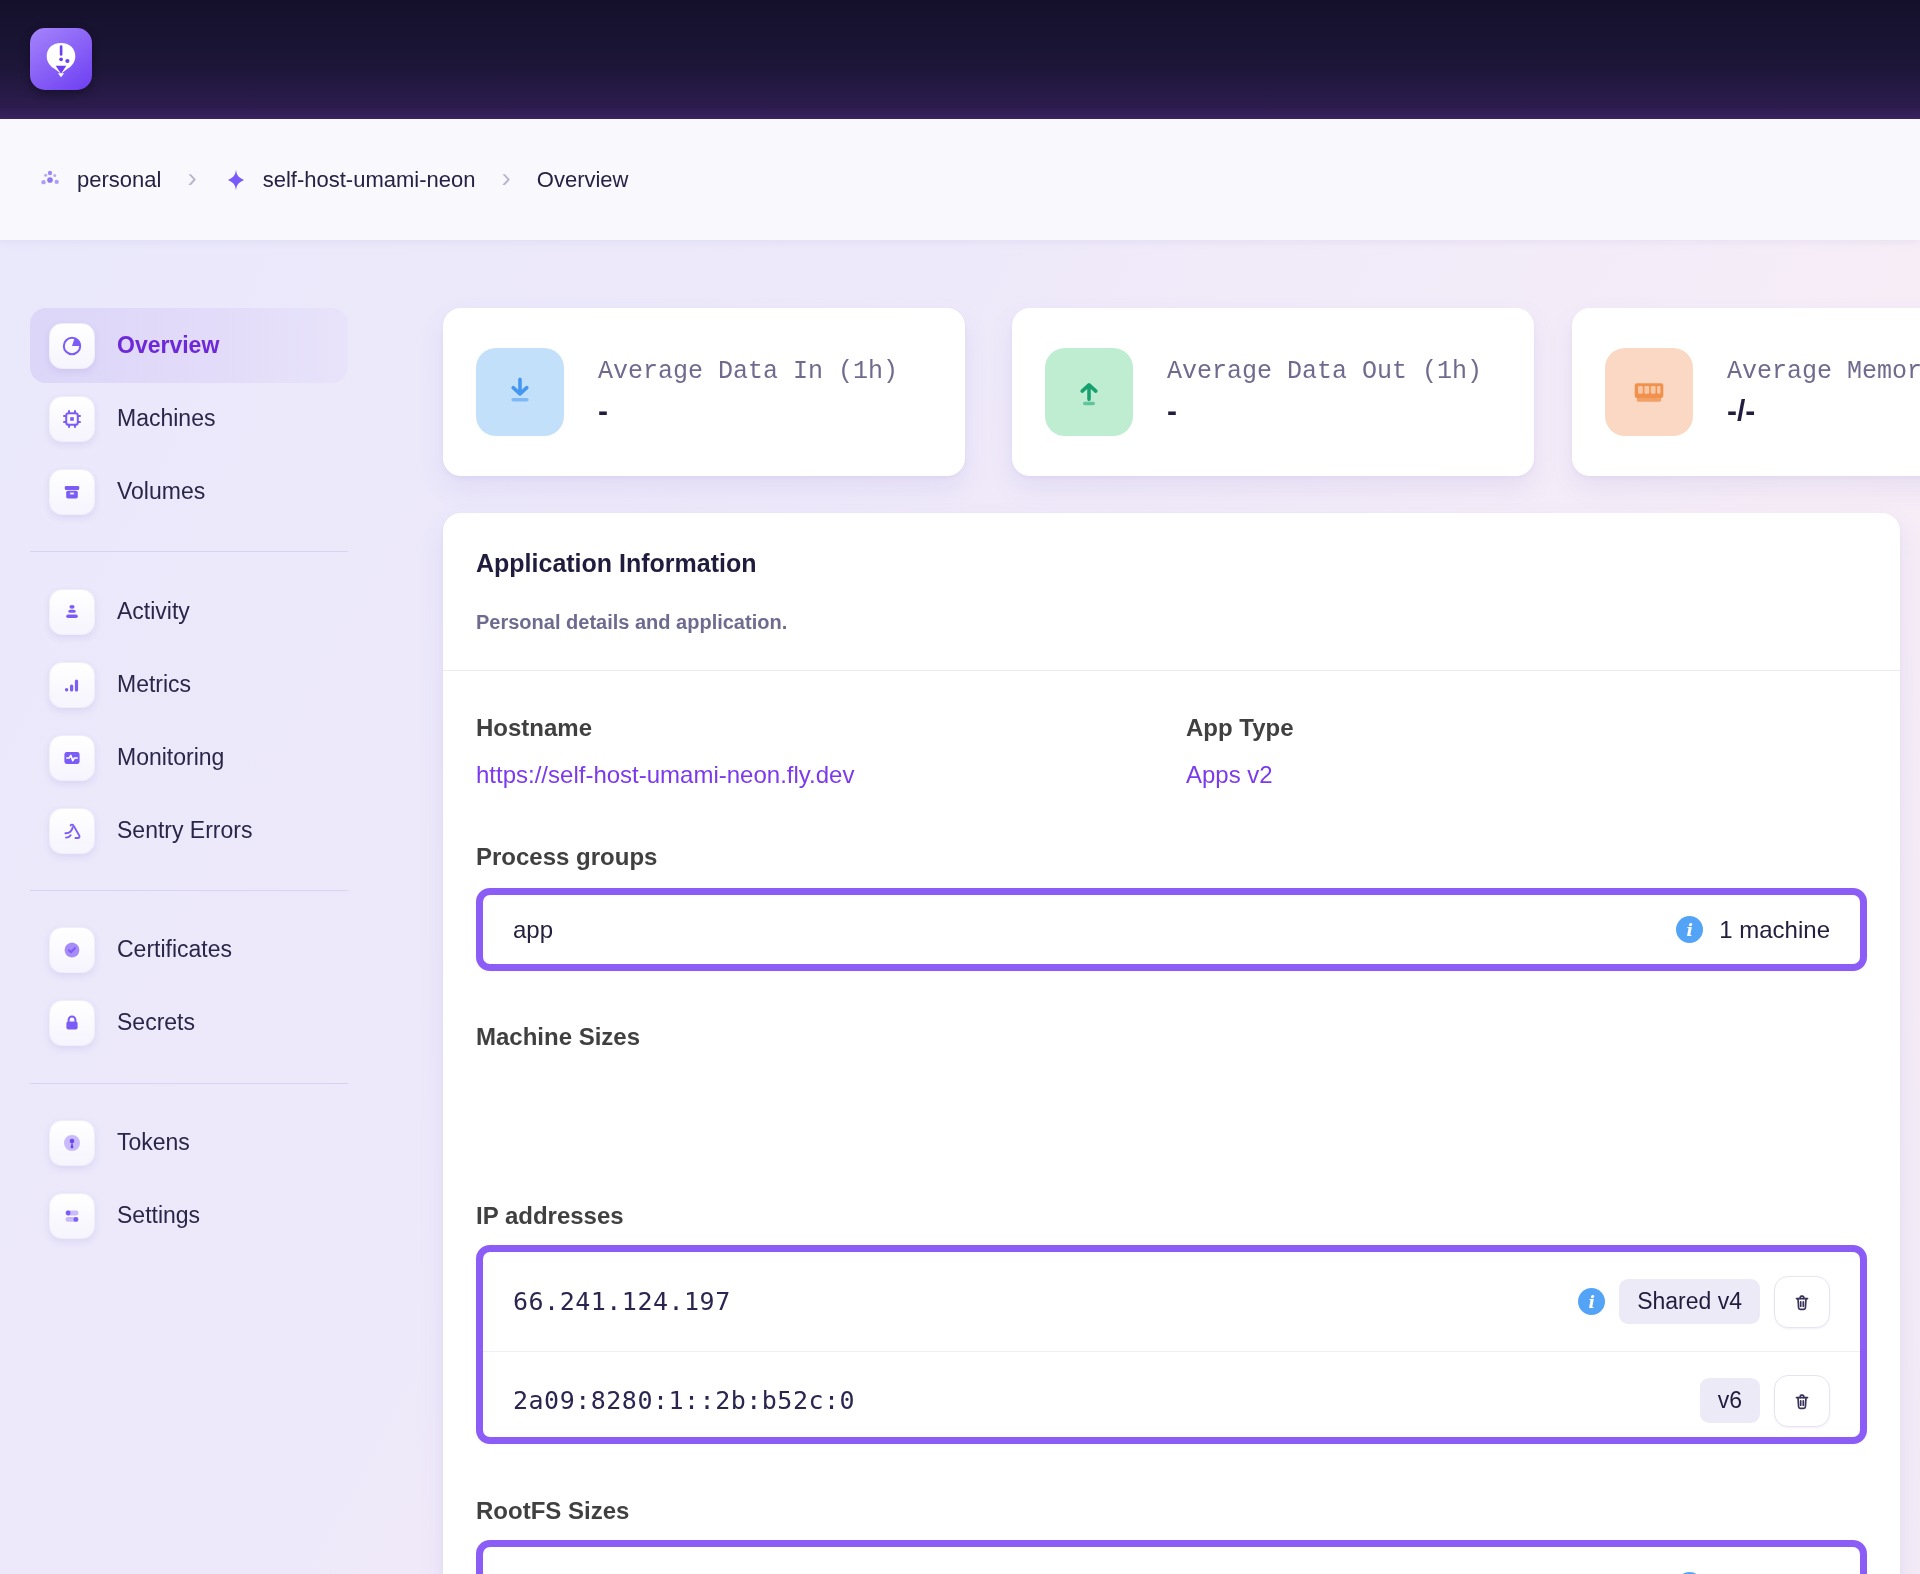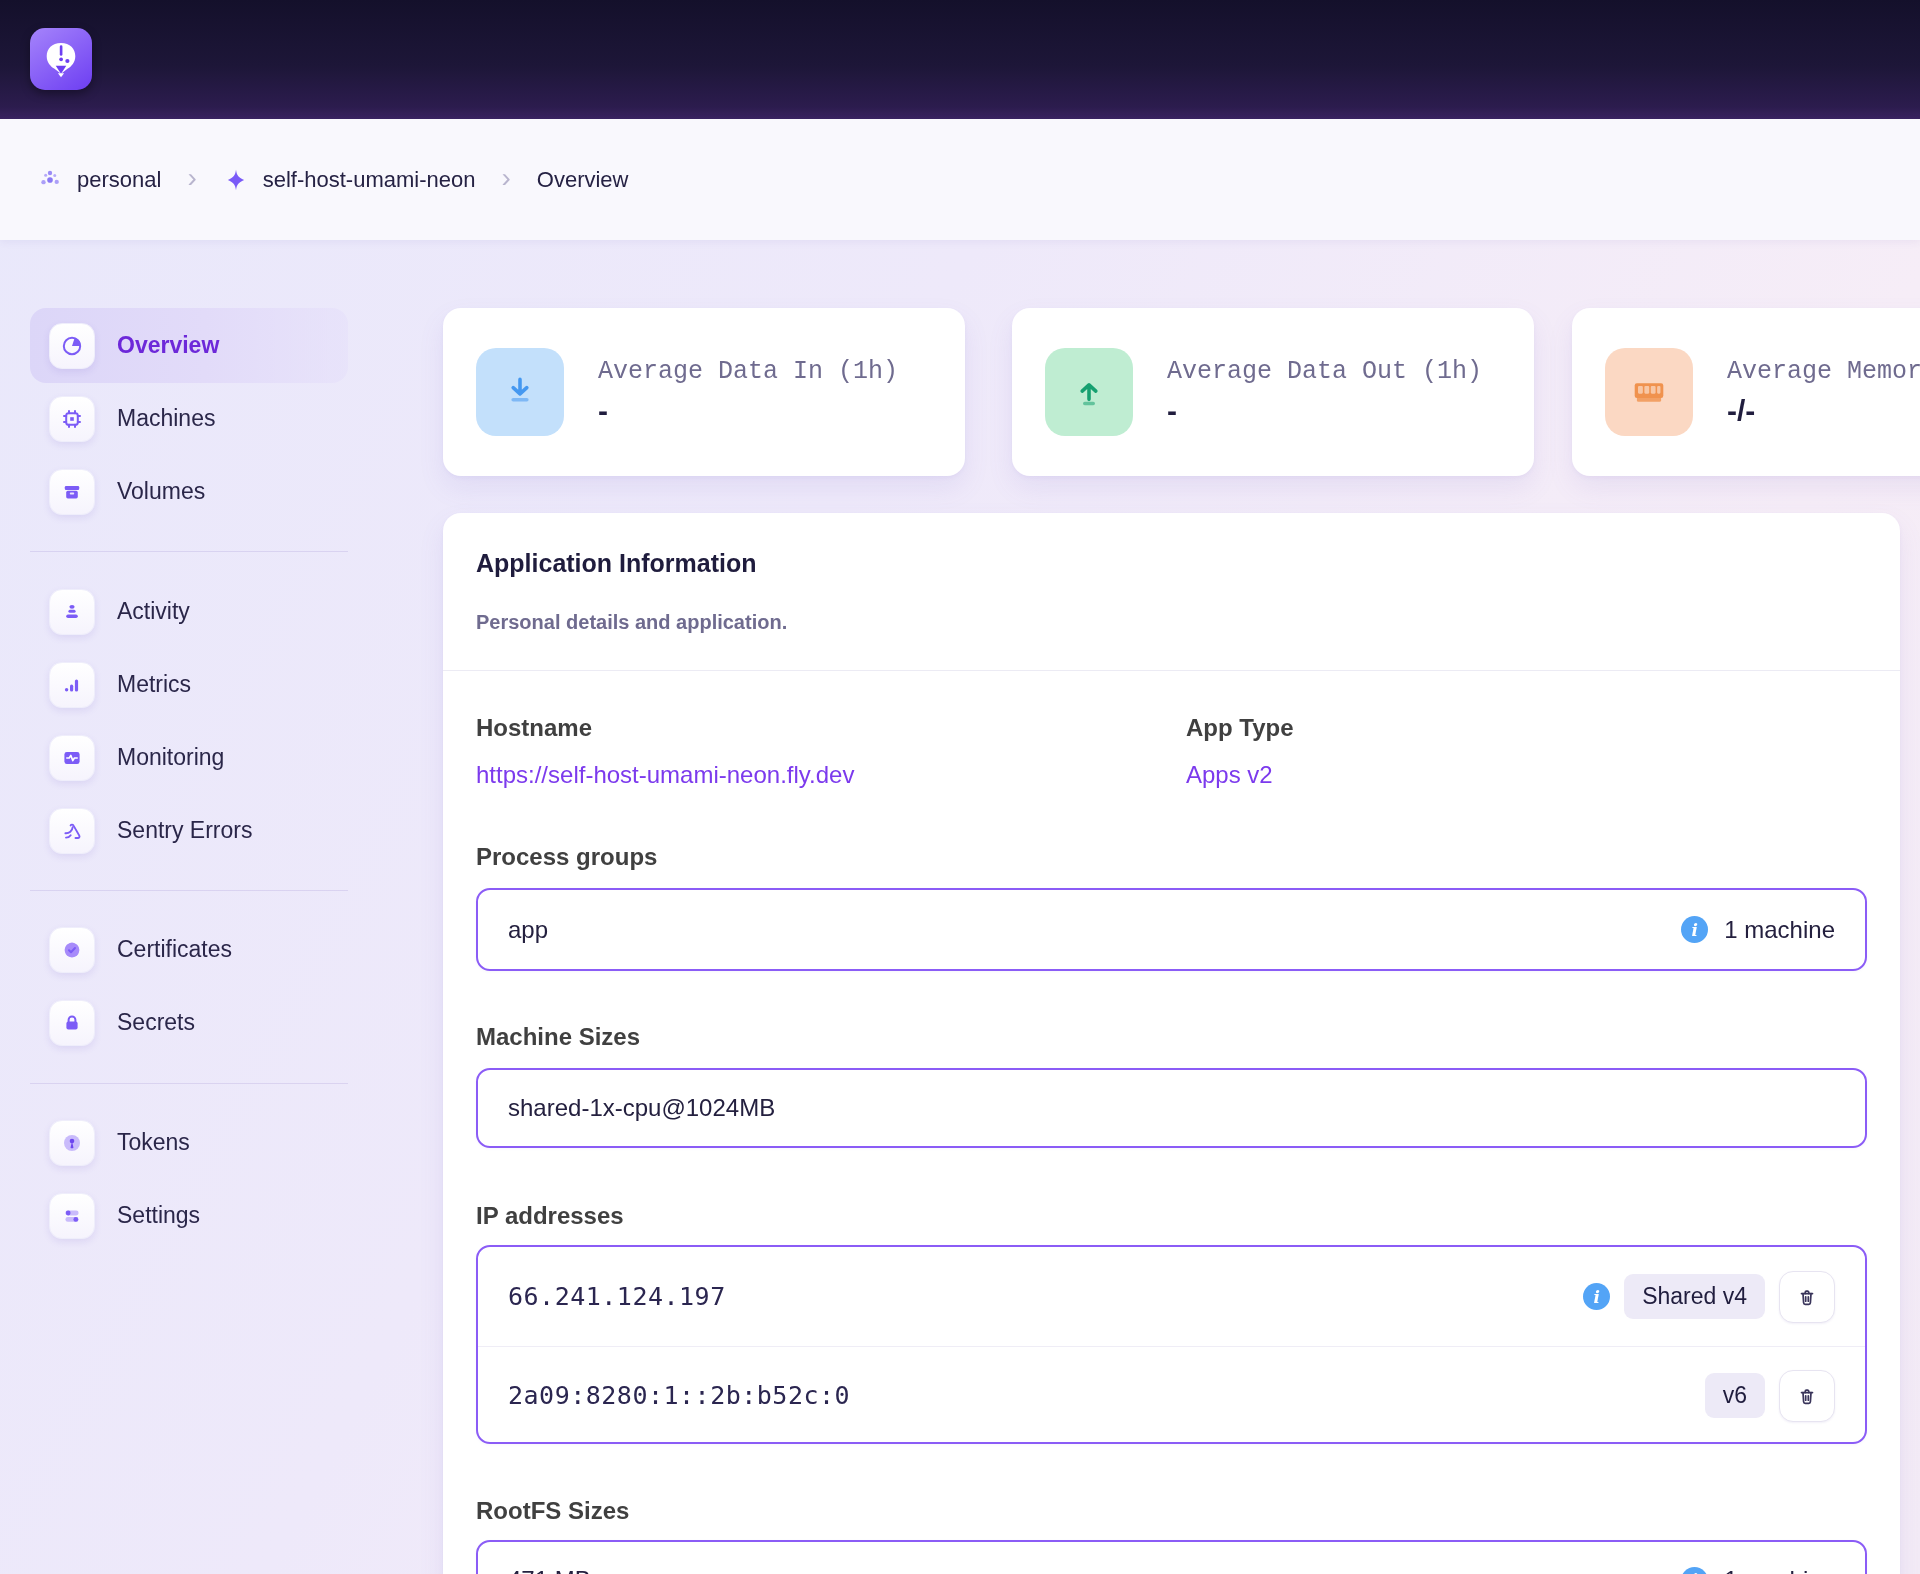--- a/index.html
+++ b/index.html
@@ -68,21 +68,21 @@
     background:#ffffff;
     box-shadow:0 12px 26px rgba(120,100,200,.10), 0 2px 4px rgba(120,100,200,.06);
   }
   .app-title{ position:absolute; left:33px; top:36px; font-size:25px; font-weight:700; color:#1f1c3d; }
   .app-sub{ position:absolute; left:33px; top:98px; font-size:20px; color:#6f6b8f;font-weight:bold; }
   .app-divider{ position:absolute; left:0; top:157px; width:100%; height:1px; background:#ecebf4; }
   .f-label{ position:absolute; font-size:24px; font-weight:600; color:#404040; line-height:32px; }
   .f-link{ position:absolute; font-size:24px; color:#7c3aed; line-height:32px; cursor:pointer; }
   .row-box{
     position:absolute; left:33px; width:1391px; border-radius:14px;
-    border:2px solid #8b5cf6; background:#fff;
+    border:7px solid #8b5cf6; background:#fff;
     box-shadow:0 1px 3px rgba(120,100,200,.05);
   }
   .box-row{
     display:flex; align-items:center; justify-content:space-between;
     padding:0 30px; height:100%;
   }
   .box-row .left-txt{ font-size:24px; color:#24203f; }
   .mono{ font-family:"DejaVu Sans Mono", monospace; font-size:25px; color:#2b2650; letter-spacing:.5px; }
   .right-grp{ display:flex; align-items:center; gap:16px; }
   .info-dot{
@@ -329,25 +329,20 @@
     <div class="box-row">
       <span class="left-txt">app</span>
       <span class="right-grp">
         <span class="info-dot">i</span>
         <span class="machine-txt">1 machine</span>
       </span>
     </div>
   </div>
 
   <div class="f-label" style="left:33px; top:508px">Machine Sizes</div>
-  <div class="row-box" style="top:555px; height:80px">
-    <div class="box-row" style="justify-content:flex-start">
-      <span class="left-txt">shared-1x-cpu@1024MB</span>
-    </div>
-  </div>
 
   <div class="f-label" style="left:33px; top:687px">IP addresses</div>
   <div class="row-box" style="top:732px; height:199px">
     <div class="box-row" style="height:99px">
       <span class="mono">66.241.124.197</span>
       <span class="right-grp" style="gap:14px">
         <span class="info-dot">i</span>
         <span class="badge">Shared v4</span>
         <span class="trash-btn">
           <svg width="24" height="24" viewBox="0 0 24 24" fill="none" stroke="#39345a" stroke-width="1.7" stroke-linecap="round" stroke-linejoin="round">

